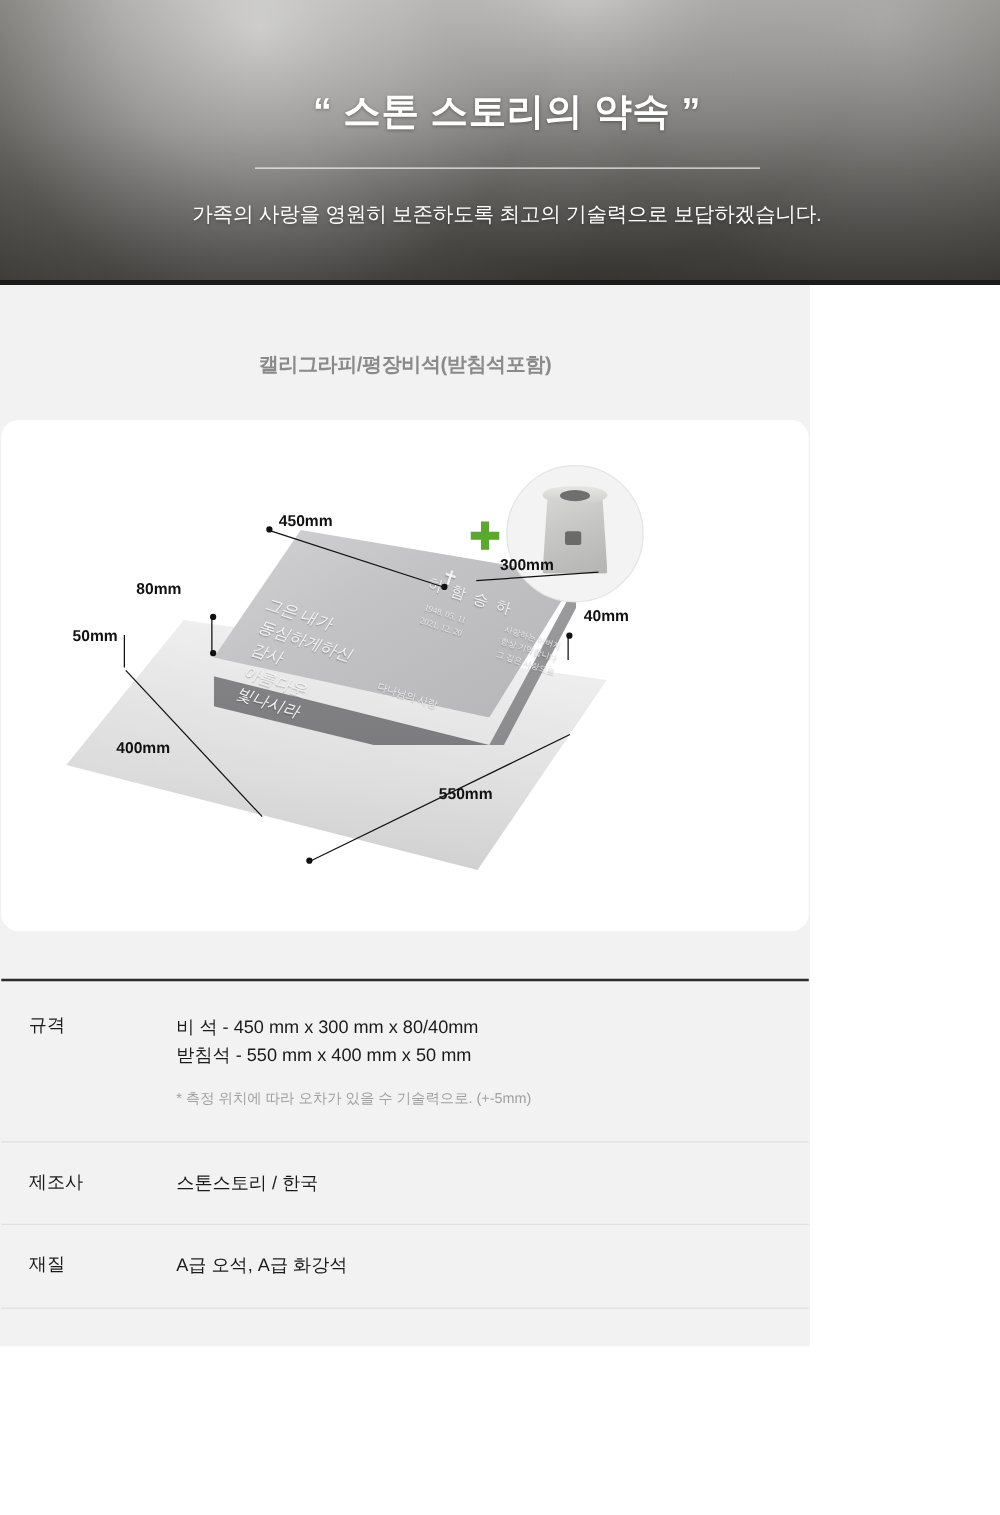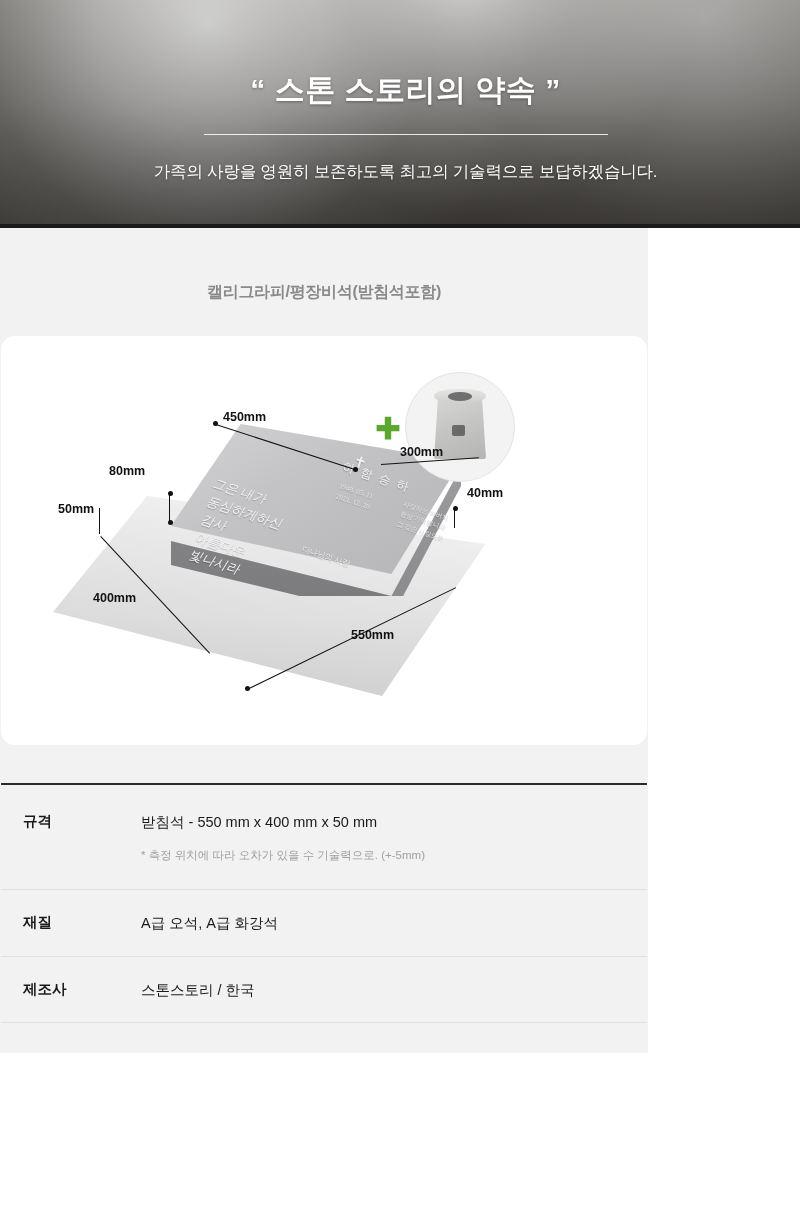--- a/index.html
+++ b/index.html
@@ -308,21 +308,21 @@
     align-items: flex-start;
     border-bottom: 1px solid #e0e0e0;
     padding: 22px 0 20px 0;
   }
   .spec-row:last-child { border-bottom: 1px solid #e0e0e0; }
   .spec-key {
     width: 140px;
     padding-left: 22px;
     box-sizing: border-box;
     font-size: 14.5px;
-    font-weight: bold;
+    font-weight: normal;
     color: #1a1a1a;
     line-height: 1.5;
   }
   .spec-val {
     flex: 1;
     font-size: 14.5px;
     color: #1a1a1a;
     line-height: 1.62;
   }
   .spec-val .line { display: block; }
@@ -408,34 +408,35 @@
       <div class="dim-line" style="left:248px; top:352px; width:230px; transform: rotate(-26deg);"></div>
       <div class="dim-label" style="left:350px; top:272px;margin-top:20px;">550mm</div>
     </div>
   </div>
 
   <div class="spec-table">
 
     <div class="spec-row tall">
       <div class="spec-key">규격</div>
       <div class="spec-val">
+        <span class="line">비   석 - 450 mm x 300 mm x 80/40mm</span>
         <span class="line">받침석 - 550 mm x 400 mm x 50 mm</span>
         <span class="spec-note">* 측정 위치에 따라 오차가 있을 수 기술력으로. (+-5mm)</span>
       </div>
     </div>
 
+
+    <div class="spec-row">
+      <div class="spec-key">제조사</div>
+      <div class="spec-val">
+        <span class="line">스톤스토리 / 한국</span>
+      </div>
+    </div>
 
     <div class="spec-row">
       <div class="spec-key">재질</div>
       <div class="spec-val">
         <span class="line">A급 오석, A급 화강석</span>
       </div>
     </div>
 
-    <div class="spec-row">
-      <div class="spec-key">제조사</div>
-      <div class="spec-val">
-        <span class="line">스톤스토리 / 한국</span>
-      </div>
-    </div>
-
   </div>
 </div>
 
 </body></html>

